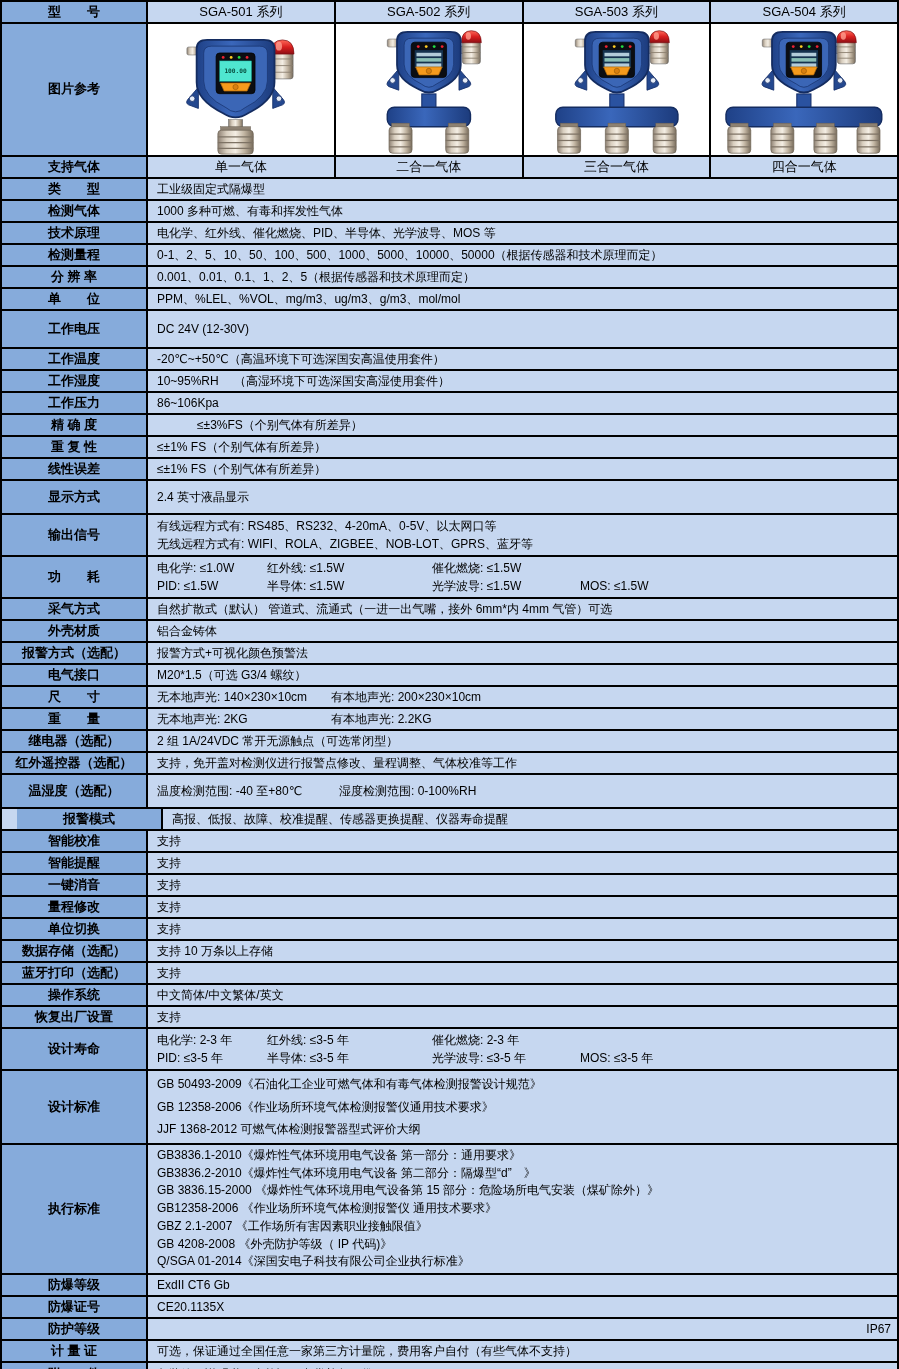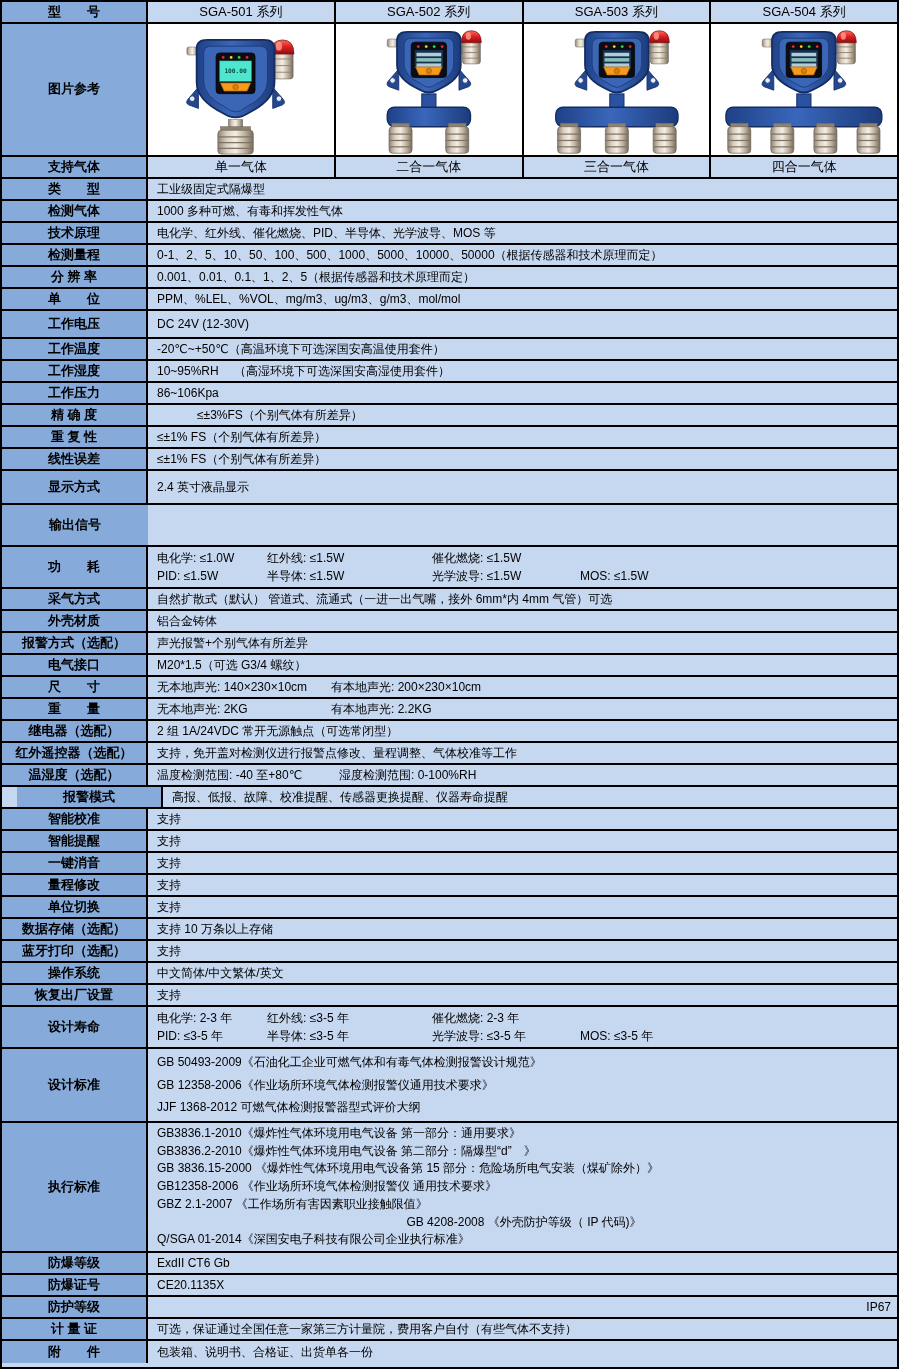--- a/index.html
+++ b/index.html
@@ -346,21 +346,21 @@
       <div class="cell value-cell">
         <div class="line" style="line-height: 18px;">0.001、0.01、0.1、1、2、5（根据传感器和技术原理而定）</div>
       </div>
     </div>
     <div class="row" style="height: 22px;">
       <div class="cell label-cell">单　　位</div>
       <div class="cell value-cell">
         <div class="line" style="line-height: 18px;">PPM、%LEL、%VOL、mg/m3、ug/m3、g/m3、mol/mol</div>
       </div>
     </div>
-    <div class="row" style="height: 28px;">
+    <div class="row" style="height: 38px;">
       <div class="cell label-cell">工作电压</div>
       <div class="cell value-cell">
         <div class="line" style="line-height: 18px;">DC 24V (12-30V)</div>
       </div>
     </div>
     <div class="row" style="height: 22px;">
       <div class="cell label-cell">工作温度</div>
       <div class="cell value-cell">
         <div class="line" style="line-height: 18px;">-20℃~+50℃（高温环境下可选深国安高温使用套件）</div>
       </div>
@@ -396,20 +396,24 @@
       </div>
     </div>
     <div class="row" style="height: 34px;">
       <div class="cell label-cell">显示方式</div>
       <div class="cell value-cell">
         <div class="line" style="line-height: 18px;">2.4 英寸液晶显示</div>
       </div>
     </div>
     <div class="row" style="height: 42px;">
       <div class="cell label-cell">输出信号</div>
+      <div class="cell value-cell">
+        <div class="line" style="line-height: 18px;">有线远程方式有: RS485、RS232、4-20mA、0-5V、以太网口等</div>
+        <div class="line" style="line-height: 18px;">无线远程方式有: WIFI、ROLA、ZIGBEE、NOB-LOT、GPRS、蓝牙等</div>
+      </div>
     </div>
     <div class="row" style="height: 42px;">
       <div class="cell label-cell">功　　耗</div>
       <div class="cell value-cell">
         <div class="line" style="line-height: 18px;"><span class="seg" style="width: 110px;">电化学: ≤1.0W</span><span class="seg" style="width: 165px;">红外线: ≤1.5W</span><span class="seg" style="width: 148px;">催化燃烧: ≤1.5W</span></div>
         <div class="line" style="line-height: 18px;"><span class="seg" style="width: 110px;">PID: ≤1.5W</span><span class="seg" style="width: 165px;">半导体: ≤1.5W</span><span class="seg" style="width: 148px;">光学波导: ≤1.5W</span><span class="seg">MOS: ≤1.5W</span></div>
       </div>
     </div>
     <div class="row" style="height: 22px;">
       <div class="cell label-cell">采气方式</div>
@@ -419,21 +423,21 @@
     </div>
     <div class="row" style="height: 22px;">
       <div class="cell label-cell">外壳材质</div>
       <div class="cell value-cell">
         <div class="line" style="line-height: 18px;">铝合金铸体</div>
       </div>
     </div>
     <div class="row" style="height: 22px;">
       <div class="cell label-cell">报警方式（选配）</div>
       <div class="cell value-cell">
-        <div class="line" style="line-height: 18px;">声光报警+个别气体有所差异</div>
+        <div class="line" style="line-height: 18px;">报警方式+可视化颜色预警法</div>
       </div>
     </div>
     <div class="row" style="height: 22px;">
       <div class="cell label-cell">电气接口</div>
       <div class="cell value-cell">
         <div class="line" style="line-height: 18px;">M20*1.5（可选 G3/4 螺纹）</div>
       </div>
     </div>
     <div class="row" style="height: 22px;">
       <div class="cell label-cell">尺　　寸</div>
@@ -452,21 +456,21 @@
       <div class="cell value-cell">
         <div class="line" style="line-height: 18px;">2 组 1A/24VDC 常开无源触点（可选常闭型）</div>
       </div>
     </div>
     <div class="row" style="height: 22px;">
       <div class="cell label-cell">红外遥控器（选配）</div>
       <div class="cell value-cell">
         <div class="line" style="line-height: 18px;">支持，免开盖对检测仪进行报警点修改、量程调整、气体校准等工作</div>
       </div>
     </div>
-    <div class="row" style="height: 22px; justify-content: center;">
+    <div class="row" style="height: 34px; justify-content: center;">
       <div class="cell label-cell">温湿度（选配）</div>
       <div class="cell value-cell">
         <div class="line" style="line-height: 18px;"><span class="seg" style="width: 182px;">温度检测范围: -40 至+80℃</span><span class="seg">湿度检测范围: 0-100%RH</span></div>
       </div>
     </div>
     <div class="row" style="height: 22px; padding-left: 15px;">
       <div class="cell label-cell">报警模式</div>
       <div class="cell value-cell">
         <div class="line" style="line-height: 18px;">高报、低报、故障、校准提醒、传感器更换提醒、仪器寿命提醒</div>
       </div>
@@ -541,21 +545,21 @@
       </div>
     </div>
     <div class="row" style="height: 130px;">
       <div class="cell label-cell">执行标准</div>
       <div class="cell value-cell">
         <div class="line" style="line-height: 17.7143px;">GB3836.1-2010《爆炸性气体环境用电气设备 第一部分：通用要求》</div>
         <div class="line" style="line-height: 17.7143px;">GB3836.2-2010《爆炸性气体环境用电气设备 第二部分：隔爆型“d”　》</div>
         <div class="line" style="line-height: 17.7143px;">GB 3836.15-2000 《爆炸性气体环境用电气设备第 15 部分：危险场所电气安装（煤矿除外）》</div>
         <div class="line" style="line-height: 17.7143px;">GB12358-2006 《作业场所环境气体检测报警仪 通用技术要求》</div>
         <div class="line" style="line-height: 17.7143px;">GBZ 2.1-2007 《工作场所有害因素职业接触限值》</div>
-        <div class="line" style="line-height: 17.7143px; text-align: center;">GB 4208-2008 《外壳防护等级（ IP 代码)》</div>
+        <div class="line" style="line-height: 17.7143px;">GB 4208-2008 《外壳防护等级（ IP 代码)》</div>
         <div class="line" style="line-height: 17.7143px;">Q/SGA 01-2014《深国安电子科技有限公司企业执行标准》</div>
       </div>
     </div>
     <div class="row" style="height: 22px;">
       <div class="cell label-cell">防爆等级</div>
       <div class="cell value-cell">
         <div class="line" style="line-height: 18px;">ExdII CT6 Gb</div>
       </div>
     </div>
     <div class="row" style="height: 22px;">

